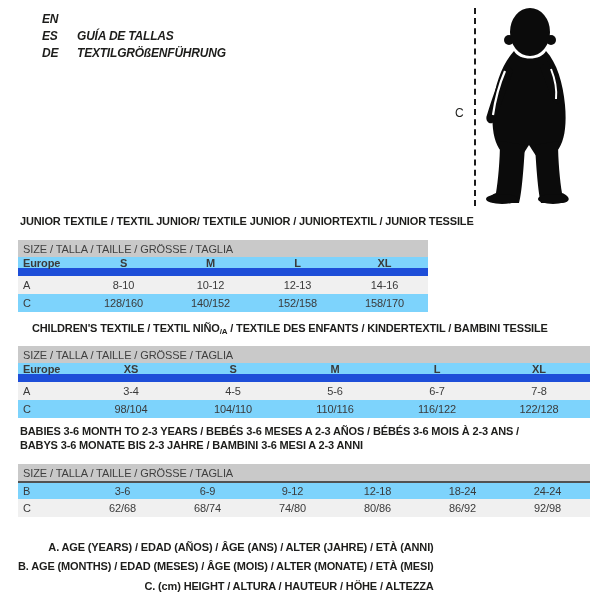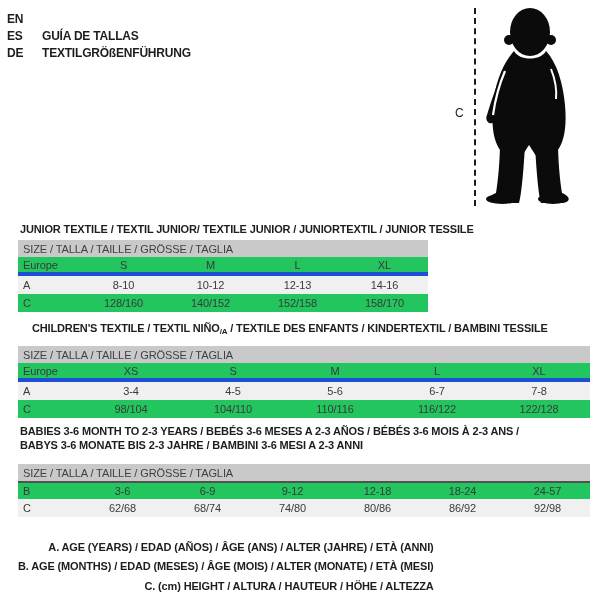--- a/index.html
+++ b/index.html
@@ -7,47 +7,47 @@
   body {
     position:relative;
     background:#ffffff;
     font-family:"Liberation Sans", sans-serif;
     color:#1d1d1b;
     overflow:hidden;
   }
   .page { position:absolute; inset:0; }
 
   
-  .lang-list { position:absolute; left:7px; top:10px; }
+  .lang-list { position:absolute; left:42px; top:10px;font-style:italic; }
   .lang-row { display:flex; height:17px; align-items:center; font-size:12px; font-weight:bold; letter-spacing:-0.2px; }
   .lang-code { width:35px; }
 
   
   .figure-line { position:absolute; left:474px; top:8px; height:198px; width:0; border-left:2.5px dashed #1a1a1a; }
   .figure-c { position:absolute; left:455px; top:106px; font-size:12px; letter-spacing:-0.2px; }
   .figure-svg { position:absolute; left:483px; top:5px; }
 
   
   .tbl-title { position:absolute; left:20px; font-size:11px; font-weight:bold; letter-spacing:-0.15px; white-space:nowrap; }
-  #t1-title { top:223px; }
+  #t1-title { top:215px; }
   #t2-title { top:322px;margin-left:12px; }
   #t3-title { top:425px; line-height:13.5px; }
   .subscript { font-size:8px; vertical-align:-2px; }
 
   
-  .tbl { position:absolute; left:18px; background:#22c55e; }
+  .tbl { position:absolute; left:18px; background:#7dd3fc; }
   #t1 { top:240px; width:410px; }
   #t2 { top:346px; width:572px; }
   #t3 { top:464px; width:572px; }
   .size-bar { height:17px; background:#c9c9c9; color:#3f3f3f; font-size:11px; display:flex; align-items:center; padding-left:5px; letter-spacing:-0.1px; }
   .trow { display:flex; height:19px; align-items:center; font-size:11px; color:#3a3a3a; letter-spacing:-0.1px; }
   .trow.data { height:18px; }
   .rlabel { width:62px; padding-left:5px; }
   .cell { flex:1; text-align:center; }
-  .sep-bottom { border-bottom:4px solid #1d4ed8; }
+  .sep-bottom { border-bottom:8px solid #1d4ed8;font-weight:bold; }
   .tbody-top { border-top:2px solid #525252; }
   .shaded { background:#f0f0f0; }
 
   
   .footnotes { position:absolute; left:18px; top:538px; font-size:11px; font-weight:bold; line-height:19.3px; letter-spacing:-0.15px; white-space:nowrap;text-align:right; }
 </style>
 </head>
 <body>
 
 <div class="page">
@@ -149,21 +149,21 @@
   </div>
   <div class="tbl" id="t3">
     <div class="size-bar">SIZE / TALLA / TAILLE / GRÖSSE / TAGLIA</div>
     <div class="trow data tbody-top">
       <span class="rlabel">B</span>
       <span class="cell">3-6</span>
       <span class="cell">6-9</span>
       <span class="cell">9-12</span>
       <span class="cell">12-18</span>
       <span class="cell">18-24</span>
-      <span class="cell">24-57</span>
+      <span class="cell">24-24</span>
     </div>
     <div class="trow data shaded">
       <span class="rlabel">C</span>
       <span class="cell">62/68</span>
       <span class="cell">68/74</span>
       <span class="cell">74/80</span>
       <span class="cell">80/86</span>
       <span class="cell">86/92</span>
       <span class="cell">92/98</span>
     </div>

